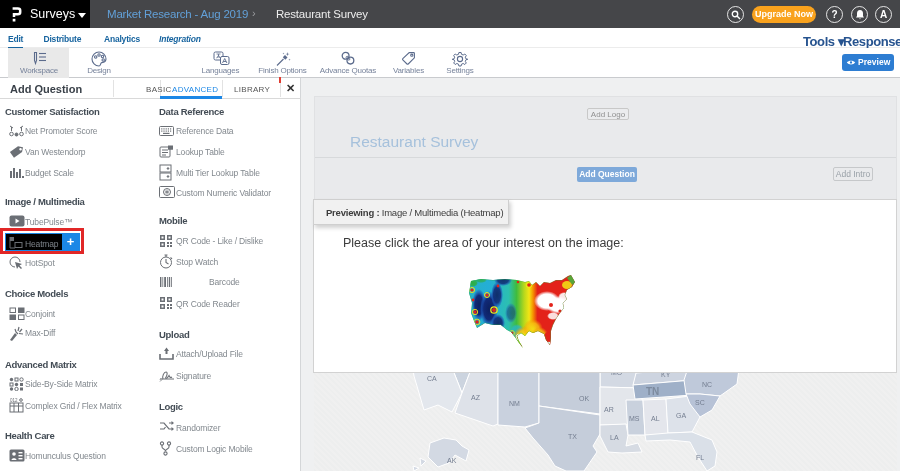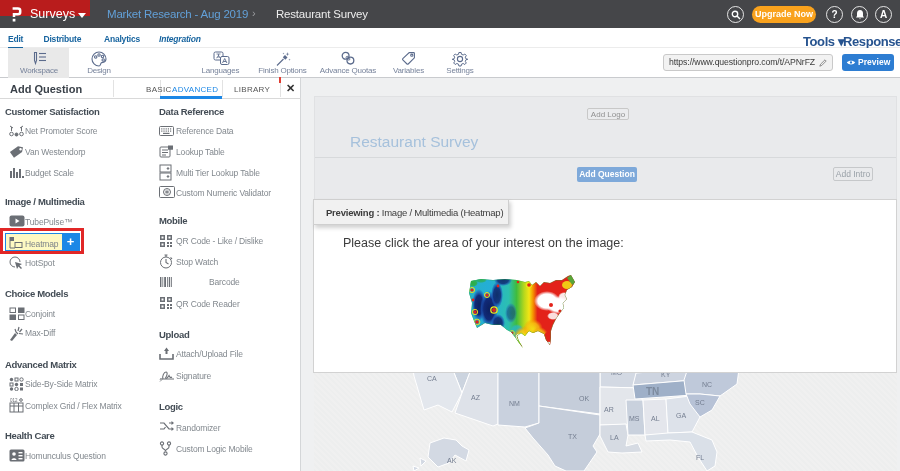--- a/index.html
+++ b/index.html
@@ -1,21 +1,21 @@
 <!DOCTYPE html>
 <html><head>
 <meta charset="utf-8">
 <style>
   * { margin:0; padding:0; box-sizing:border-box; }
   html,body { width:900px; height:471px; overflow:hidden; font-family:"Liberation Sans", sans-serif; }
   body { position:relative; background:#eff0f1; -webkit-font-smoothing:antialiased; }
 
   
   #topbar { position:absolute; left:0; top:0; width:900px; height:28px; background:#454649; }
-  #logoarea { position:absolute; left:0; top:0; width:90px; height:16px; background:#b91c1c; }
+  #logoarea { position:absolute; left:0; top:0; width:90px; height:28px; background:#000000; }
   #breadcrumb1 { position:absolute; left:107px; top:8px; font-size:11.5px; letter-spacing:-0.2px; color:#62a0d8; }
   #breadcrumb2 { position:absolute; left:276px; top:8px; font-size:11.5px; letter-spacing:-0.2px; color:#ededed; }
   .crumbsep { position:absolute; left:252px; top:7px; font-size:11px; color:#9b9da0; }
   .topcircle { position:absolute; top:6px; width:17px; height:17px; border:1px solid rgba(255,255,255,0.85); border-radius:50%; color:#fff; text-align:center; line-height:16px; font-size:10px; font-weight:bold; }
   #upgrade { position:absolute; left:752px; top:6px; width:64px; height:17px; background:#f9a21d; border-radius:9px; color:#fff; font-size:9px; font-weight:bold; text-align:center; line-height:17px; }
 
   
   #navrow { position:absolute; left:0; top:28px; width:900px; height:20px; background:#fff; border-bottom:1px solid #ececec; }
   .navlink { position:absolute; top:6px; font-size:8.5px; font-weight:bold; letter-spacing:-0.2px; color:#17649f; }
   .navright { position:absolute; top:6px; font-size:13px; font-weight:bold; letter-spacing:-0.4px; color:#26538f; white-space:nowrap; }
@@ -37,21 +37,21 @@
   .tabdiv { position:absolute; top:2px; height:17px; width:1px; background:#e2e2e2; }
   .tab { position:absolute; top:7px; font-size:8px; letter-spacing:0.3px; color:#555; }
   #tabadv { color:#1b87e6; }
   #tabunderline { position:absolute; left:160px; top:18px; width:62px; height:3px; background:#1b87e6; }
   .sechead { position:absolute; font-size:9.5px; font-weight:bold; letter-spacing:-0.3px; color:#434c55; }
   .item { position:absolute; font-size:8.5px; letter-spacing:-0.15px; color:#82888e; }
   .icon { position:absolute; }
 
   
   #hmredbox { position:absolute; left:0px; top:150px; width:84px; height:26px; border:3px solid #e12727; background:#fff; }
-  #hmbluebox { position:absolute; left:2px; top:2px; width:75px; height:18px; border:1px solid #1b87e6; background:#fef9c3; }
+  #hmbluebox { position:absolute; left:2px; top:2px; width:75px; height:18px; border:1px solid #1b87e6; background:#000000; }
   #hmplus { position:absolute; right:0; top:0; width:17px; height:16px; background:#1b87e6; color:#fff; font-size:13px; font-weight:bold; text-align:center; line-height:15px; }
 
   
   #main { position:absolute; left:301px; top:78px; width:599px; height:393px; background:#eff0f1; }
   #card { position:absolute; left:13px; top:18px; width:583px; height:375px; background:#e9eaec; border:1px solid #e0e1e3; }
   #addlogo { position:absolute; left:272px; top:11px; width:42px; height:12px; border:1px solid #c8c8c8; border-radius:2px; font-size:8px; color:#909090; text-align:center; line-height:11px; background:#ebecee; }
   #rstitle { position:absolute; left:35px; top:36px; font-size:15.5px; letter-spacing:0px; color:#a6c1dc; }
   #carddiv { position:absolute; left:0; top:60px; width:100%; height:1px; background:#d7d9db; }
   #addq { position:absolute; left:262px; top:70px; width:60px; height:15px; background:#7ea9da; border-radius:2px; color:#fff; font-size:8.5px; font-weight:bold; text-align:center; line-height:15px; white-space:nowrap; }
   #addintro { position:absolute; left:518px; top:70px; width:40px; height:14px; border:1px solid #c6c8ca; border-radius:2px; color:#9aa1a8; font-size:8.5px; text-align:center; line-height:13px; }
@@ -160,25 +160,20 @@
         <circle cx="10.8" cy="4.2" r="1.1"></circle>
     </svg>
     <div class="lbl">Variables</div>
   </div>
   <div class="tool" style="left:432px;width:56px;">
     <svg width="16" height="16" viewBox="0 0 16 16" fill="none" stroke="#5b6b8c" stroke-width="1.1">
       <circle cx="8" cy="8" r="2.6"></circle>
       <path d="M6.9,1.5 L9.1,1.5 L9.5,3.3 L11.2,4 L12.8,3 L14.3,4.6 L13.3,6.2 L14,7.9 L15.8,8.3 L15.8,8.3 L14,8.7 L13.3,10.4 L14.3,12 L12.8,13.5 L11.2,12.5 L9.5,13.2 L9.1,15 L6.9,15 L6.5,13.2 L4.8,12.5 L3.2,13.5 L1.7,12 L2.7,10.4 L2,8.7 L0.2,8.3 L2,7.9 L2.7,6.2 L1.7,4.6 L3.2,3 L4.8,4 L6.5,3.3 Z" stroke-width="1"></path>
     </svg>
     <div class="lbl">Settings</div>
-  </div>
-  <div id="urlbox">https://www.questionpro.com/t/APNrFZ
-    <svg width="8" height="8" viewBox="0 0 10 10" style="position:absolute;right:5px;top:4px">
-        <path d="M1,9 L2,6.5 L7.5,1 L9,2.5 L3.5,8 Z" fill="none" stroke="#777" stroke-width="1"></path>
-      </svg>
   </div>
   <div id="previewbtn"><svg width="10" height="7" viewBox="0 0 12 8" style="vertical-align:-1px">
         <path d="M1,4 C3,1 9,1 11,4 C9,7 3,7 1,4 Z" fill="#fff"></path>
         <circle cx="6" cy="4" r="1.4" fill="#2d7dd2"></circle>
       </svg> Preview</div>
 </div>
 <div id="redtick"></div>
 
 <div id="panel">
   <div id="panelhead">

